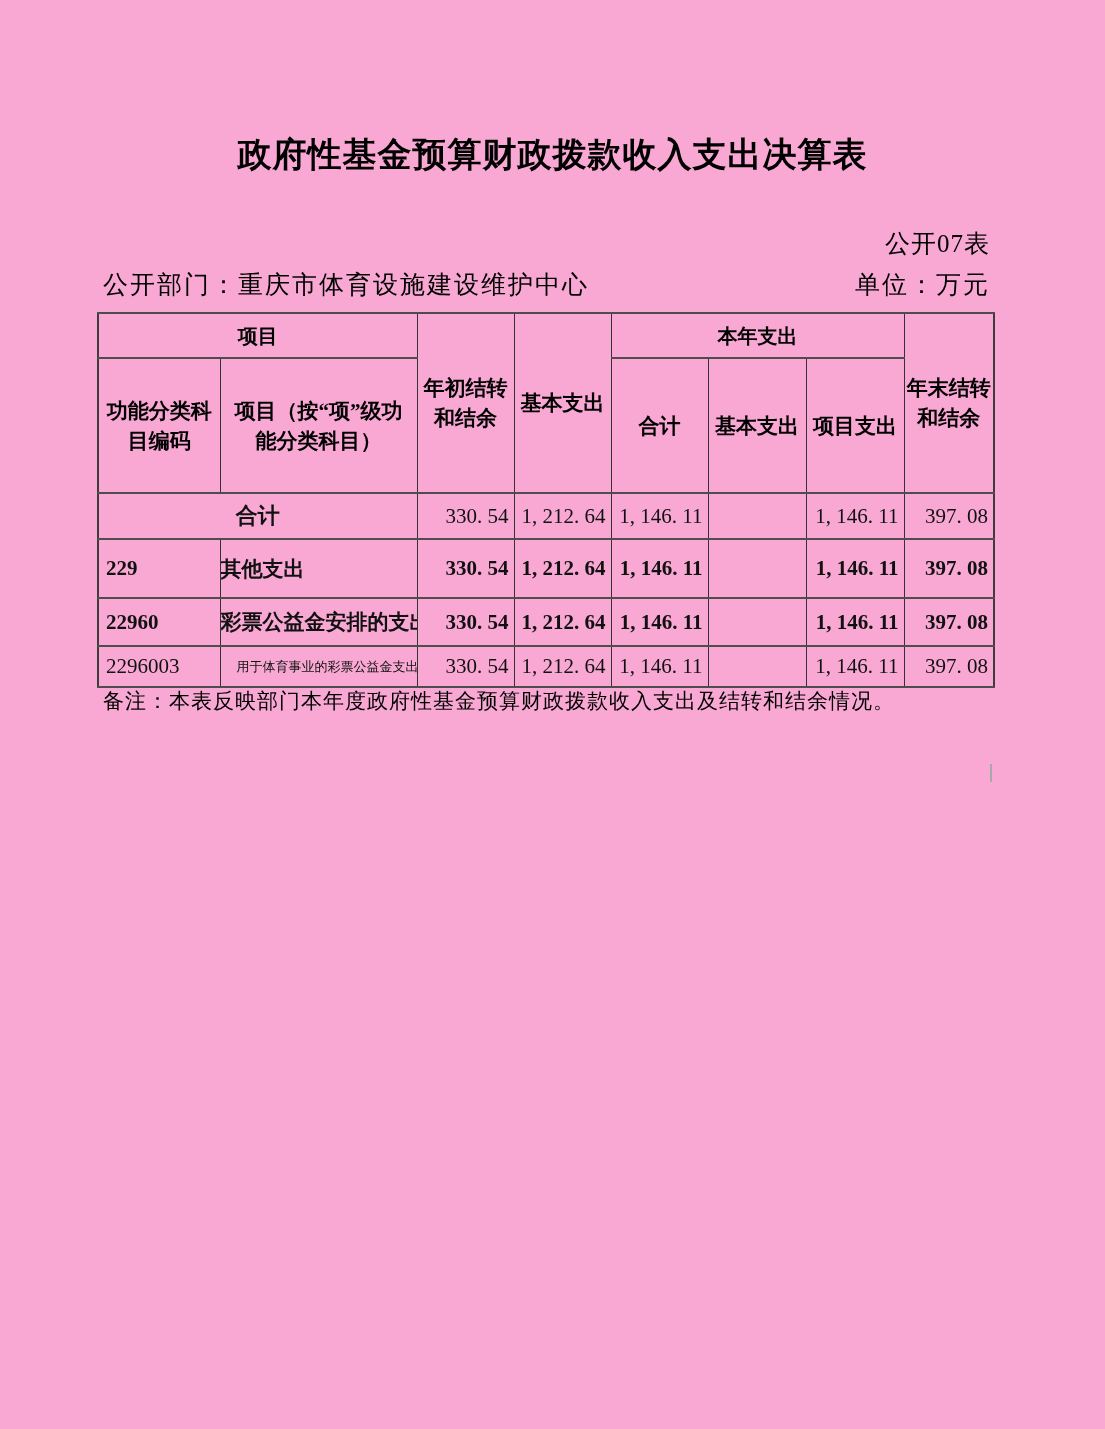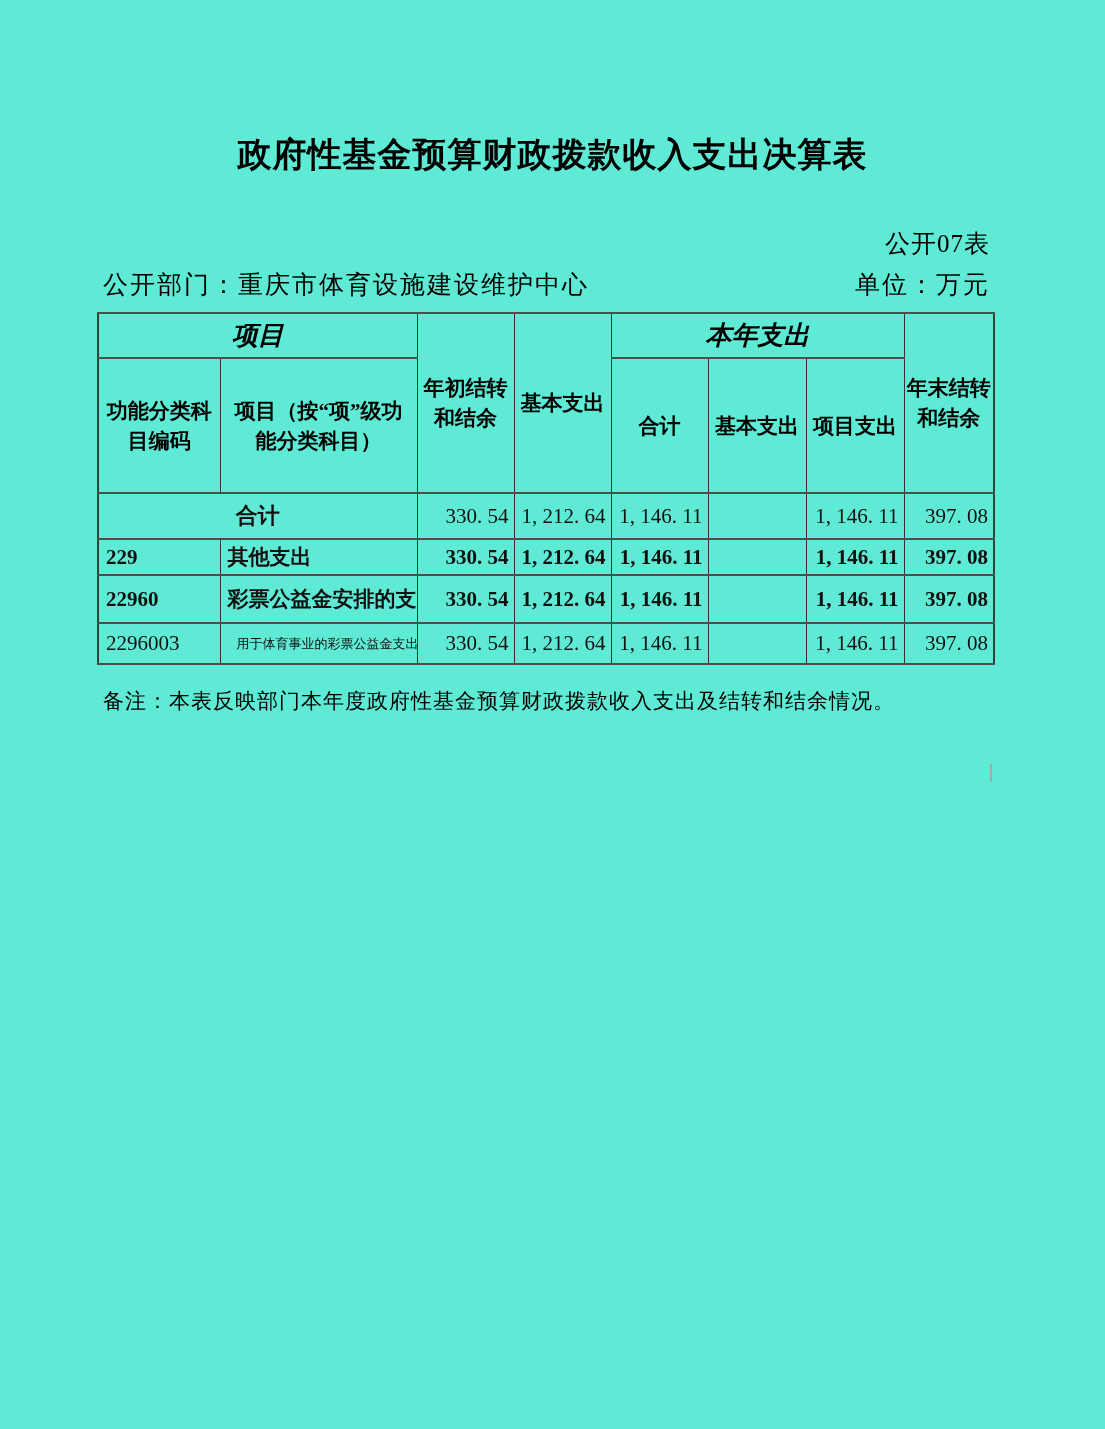--- a/index.html
+++ b/index.html
@@ -1,21 +1,21 @@
 <!DOCTYPE html>
 <html><head>
 <meta charset="utf-8">
 <style>
   * { margin: 0; padding: 0; box-sizing: border-box; }
   html, body { background: #fff; }
   .page {
     position: relative;
     width: 1105px;
     height: 1429px;
-    background: #5eead4;
+    background: #f9a8d4;
     color: #111;
     font-family: "Liberation Serif", "DejaVu Serif", serif;
     overflow: hidden;
   }
   .doc-title {
     position: absolute;
     top: 132px;
     left: 0;
     width: 100%;
     text-align: center;
@@ -62,42 +62,41 @@
     overflow: hidden;
   }
   .budget-table th {
     font-weight: bold;
     font-size: 21px;
     text-align: center;
     line-height: 30px;
     color: #000;
     white-space: pre-line;
   }
-  th.group-h { font-size: 26px; font-style: italic; }
+  th.group-h { font-size: 20px; }
   tr.h-row1 { height: 45px; }
   tr.h-row2 { height: 135px; }
   tr.b-row1 { height: 46px; }
-  tr.b-row2 { height: 36px; border-radius: 23px; }
+  tr.b-row2 { height: 59px; border-radius: 23px; }
   tr.b-row3 { height: 48px; }
   tr.b-row4 { height: 41px; }
   td.num {
     text-align: right;
     padding-right: 5px;
     font-size: 21px;
     white-space: nowrap;
   }
   td.code {
     text-align: left;
     padding-left: 7px;
     font-size: 21px;
     white-space: nowrap;
   }
   td.name {
     text-align: left;
-    padding-left: 7px;
     font-size: 21px;
     white-space: nowrap;
   }
   td.total-label {
     text-align: center;
     font-weight: bold;
     font-size: 22px;
   }
   tr.bold-row td { font-weight: bold; }
   td.name-small {

